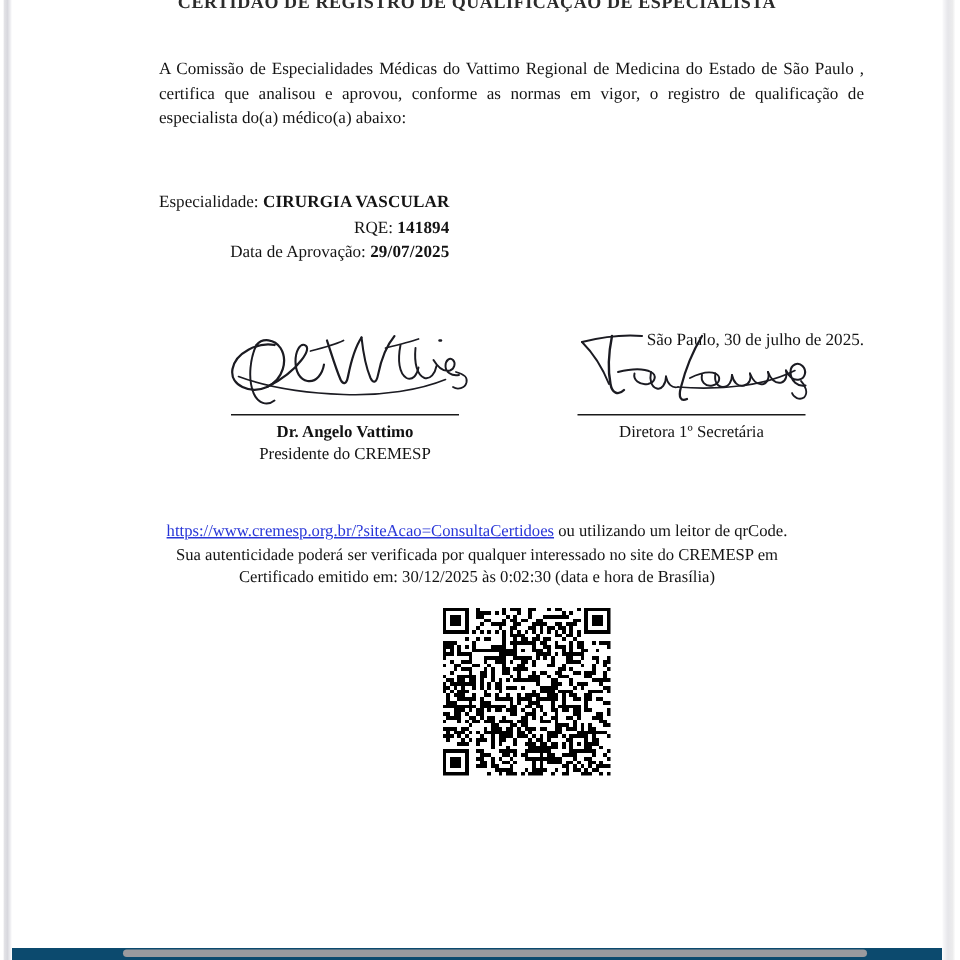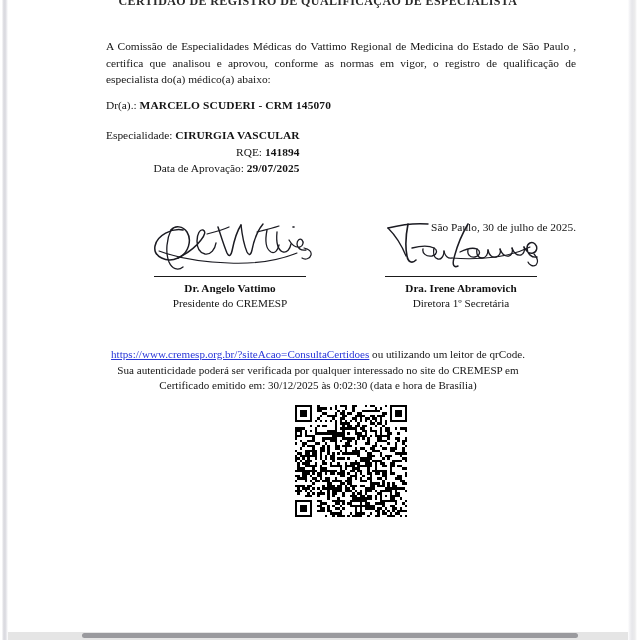--- a/index.html
+++ b/index.html
@@ -10,21 +10,21 @@
     height: 640px;
     overflow: hidden;
     background: #ffffff;
     font-family: "Liberation Serif", "DejaVu Serif", serif;
   }
 
   #viewer {
     position: relative;
     width: 640px;
     height: 640px;
-    background: #e5e5e5;
+    background: #0c4a6e;
     overflow: hidden;
   }
 
   
   .gutter-left {
     position: absolute;
     left: 0; top: 0;
     width: 8px; height: 640px;
     background: linear-gradient(to right, #ffffff 0px, #ffffff 2px, #e2e2e6 3px, #d8d8de 5px, #f0f0f3 7px, #ffffff 8px);
   }
@@ -224,24 +224,20 @@
 
   <div class="page">
 
     <div class="cut-line">CERTIDÃO DE REGISTRO DE QUALIFICAÇÃO DE ESPECIALISTA</div>
 
 
     <div class="body-block">
       <p class="para">A Comissão de Especialidades Médicas do Vattimo Regional de Medicina do Estado de São Paulo , certifica que analisou e aprovou, conforme as normas em vigor, o registro de qualificação de especialista do(a) médico(a) abaixo:</p>
     </div>
 
-    <div class="field-doctor">
-      <span>Dr(a).:</span>
-      <span class="val">MARCELO SCUDERI - CRM 145070</span>
-    </div>
 
     <div class="field-group">
       <div class="field-row">
         <span>Especialidade:</span>
         <span class="val">CIRURGIA VASCULAR</span>
       </div>
       <div class="field-row">
         <span>RQE:</span>
         <span class="val">141894</span>
       </div>
@@ -296,21 +292,20 @@
               <path d="M112 32 C113 37, 116 40, 120 39 C124 38, 125 34, 124 31" stroke-width="1.3"></path>
               <path d="M124 31 C126 36, 129 39, 133 38 C136 37, 137 33, 136 30" stroke-width="1.3"></path>
               <path d="M136 30 C138 35, 141 38, 145 37 C148 36, 149 32, 148 29" stroke-width="1.3"></path>
               <path d="M148 29 C150 33, 153 36, 157 35 C161 34, 162 29, 159 26 C156 23, 151 25, 151 30 C151 36, 156 40, 161 39" stroke-width="1.4"></path>
               <path d="M158 36 C161 39, 163 44, 160 47 C157 49, 153 47, 152 44" stroke-width="1.2"></path>
               <path d="M76 40 C88 41, 104 41, 120 39 C134 37, 146 33, 154 29" stroke-width="1.1"></path>
             </g>
           </svg>
         </div>
         <div class="sig-rule"></div>
-        <div class="sig-name">Dra. Irene Abramovich</div>
         <div class="sig-role">Diretora 1º Secretária</div>
       </div>
 
     </div>
 
     <div class="verify">
       <div class="line"><span class="url">https://www.cremesp.org.br/?siteAcao=ConsultaCertidoes</span><span> ou utilizando um leitor de qrCode.</span></div>
       <div class="line">Sua autenticidade poderá ser verificada por qualquer interessado no site do CREMESP em</div>
       <div class="line">Certificado emitido em: 30/12/2025 às 0:02:30 (data e hora de Brasília)</div>
     </div>

